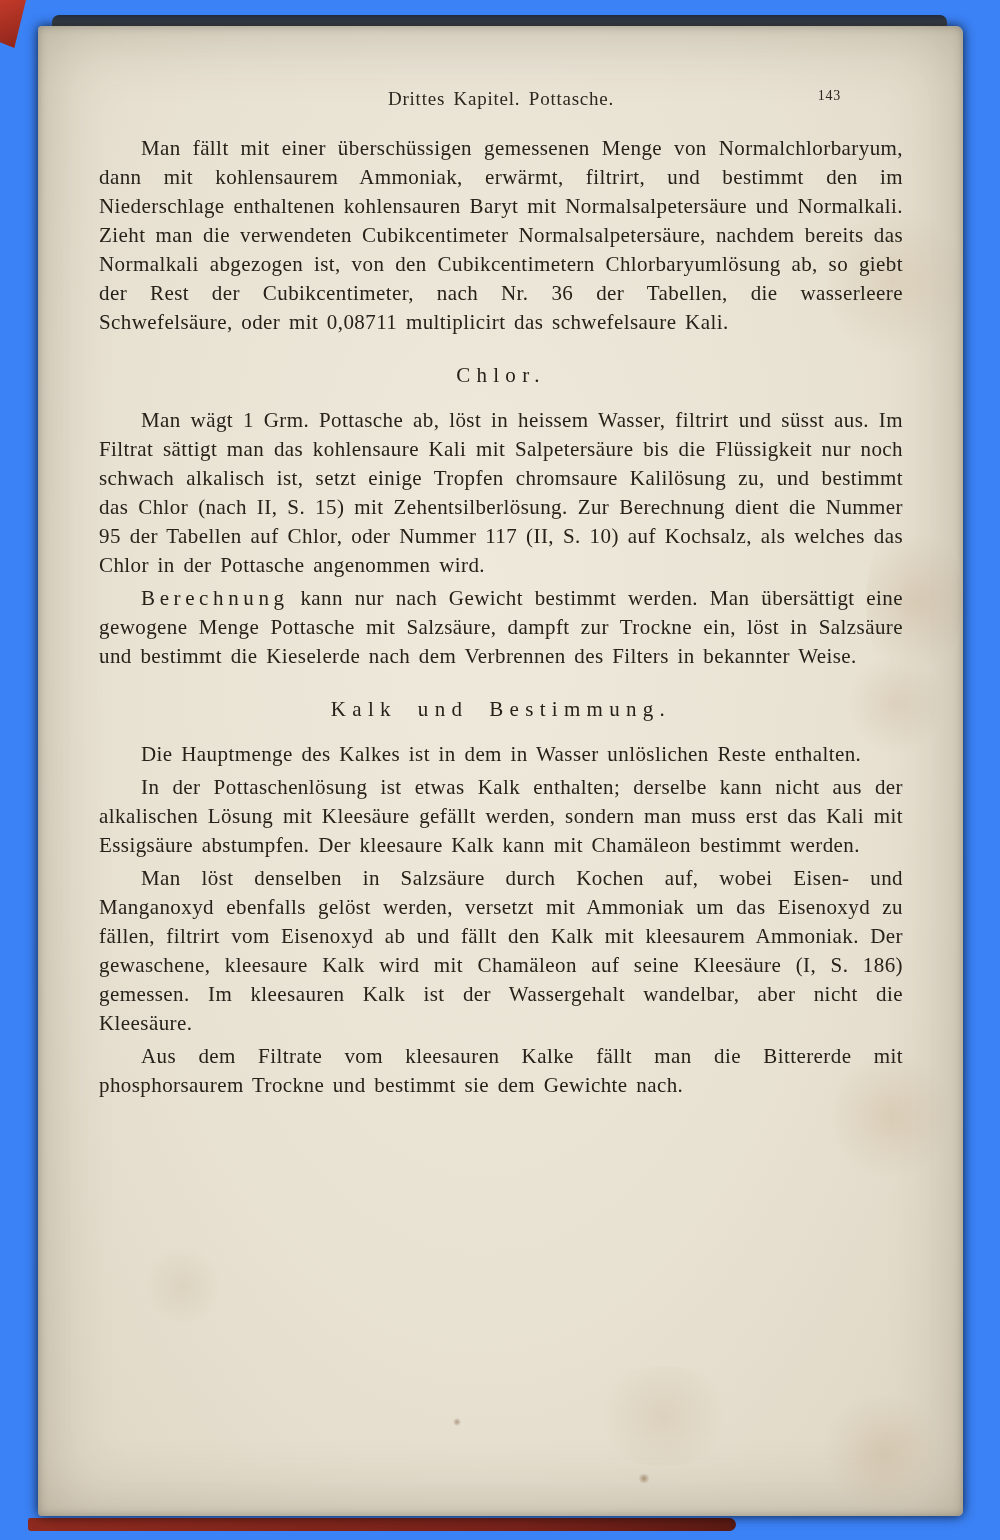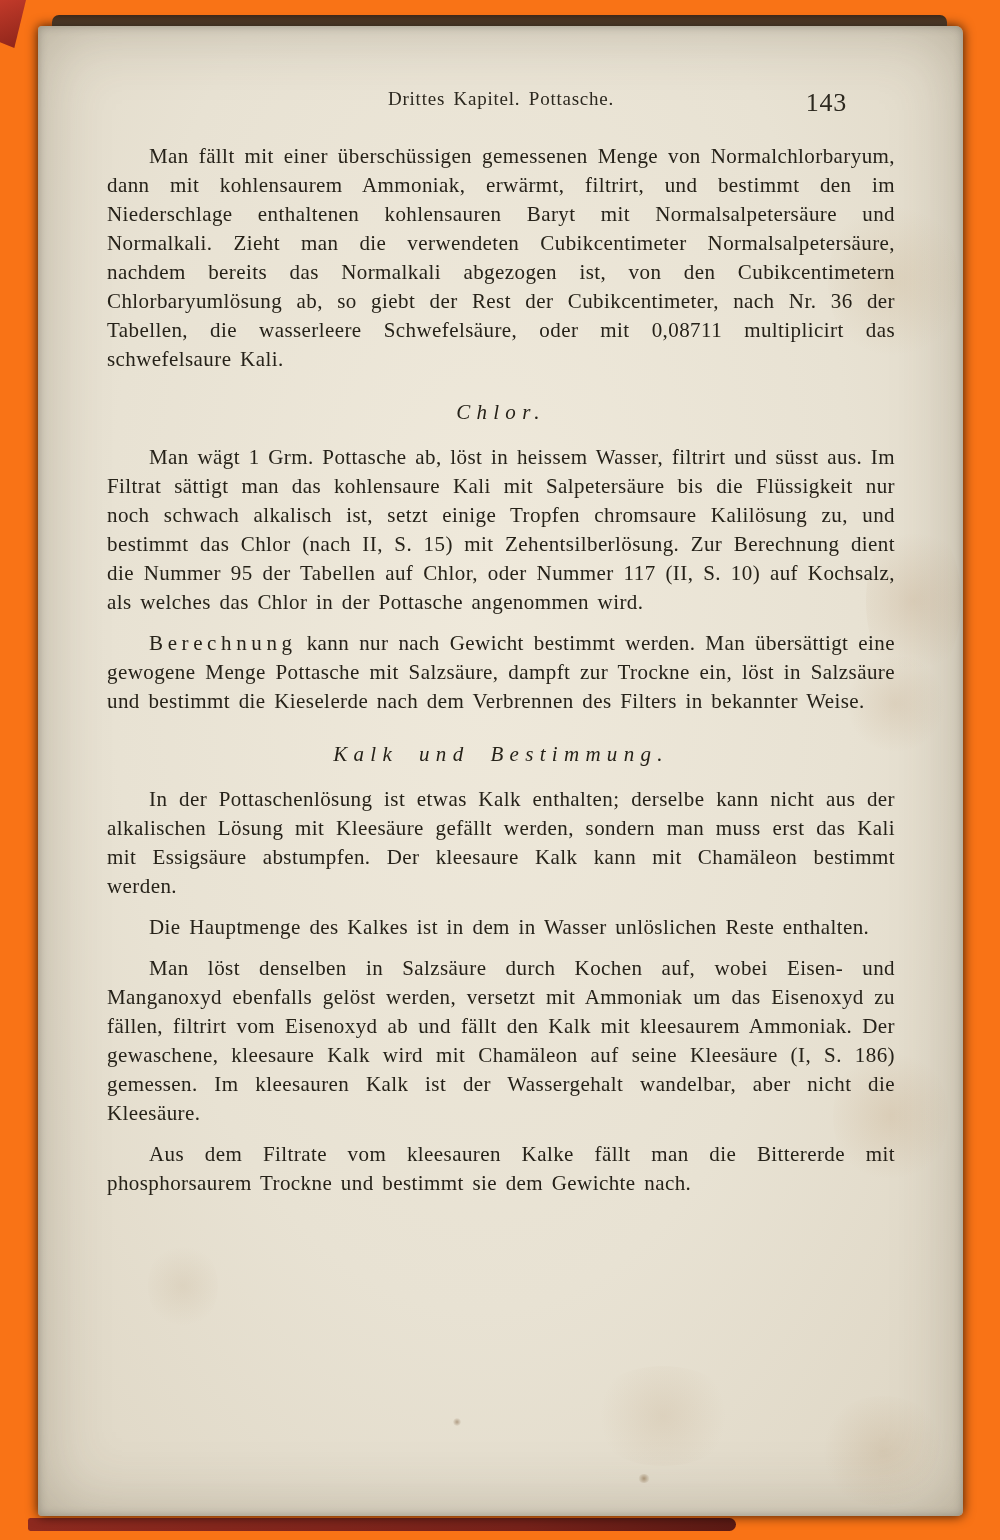--- a/index.html
+++ b/index.html
@@ -7,21 +7,21 @@
     padding: 0;
     width: 1000px;
     height: 1540px;
     overflow: hidden;
     background: #0b0b0b;
     font-family: "Liberation Serif", "DejaVu Serif", serif;
   }
   .scan {
     position: absolute;
     inset: 0;
-    background: #f97316;
+    background: #3b82f6;
   }
   .page-edge-top {
     position: absolute;
     left: 52px;
     top: 15px;
     width: 895px;
     height: 13px;
     background: linear-gradient(#1d1c1a, #565043);
     border-radius: 7px 7px 0 0;
     opacity: 0.85;
@@ -78,52 +78,51 @@
     top: 62px;
     width: 812px;
     text-align: center;
     font-size: 19px;
     color: #2c281f;
     letter-spacing: 0.04em;
     word-spacing: 3px;
   }
   .page-number {
     position: absolute;
-    right: 60px;
+    right: 66px;
     top: 0;
-    font-size: 26px;
+    font-size: 14px;
     color: #2c281f;
     text-align: center;
   }
   .page-body {
     position: absolute;
     left: 57px;
     top: 104px;
     width: 812px;
     font-size: 21px;
     line-height: 29px;
     color: #262219;
     text-align: justify;
     letter-spacing: 0.02em;
     word-spacing: 3px;
   }
   .para {
-    margin: 12px;
+    margin: 4px;
     text-indent: 42px;
   }
   .heading {
     margin: 24px 0 16px 0;
     text-align: center;
     font-weight: normal;
     font-size: 21px;
     letter-spacing: 0.30em;
     word-spacing: 0.45em;
     text-indent: 0;
     color: #262219;
-    font-style: italic;
   }
   .spaced-lead {
     letter-spacing: 0.22em;
   }
 </style>
 </head>
 <body>
 
 <div class="scan">
   <div class="page-edge-top"></div>
@@ -145,19 +144,19 @@
       <span class="head-title">Drittes Kapitel. Pottasche.</span>
       <span class="page-number">143</span>
     </header>
 
     <article class="page-body">
       <p class="para">Man fällt mit einer überschüssigen gemessenen Menge von Normalchlorbaryum, dann mit kohlensaurem Ammoniak, erwärmt, filtrirt, und bestimmt den im Niederschlage enthaltenen kohlensauren Baryt mit Normalsalpetersäure und Normalkali. Zieht man die verwendeten Cubikcentimeter Normalsalpetersäure, nachdem bereits das Normalkali abgezogen ist, von den Cubikcentimetern Chlorbaryumlösung ab, so giebt der Rest der Cubikcentimeter, nach Nr. 36 der Tabellen, die wasserleere Schwefelsäure, oder mit 0,08711 multiplicirt das schwefelsaure Kali.</p>
       <h3 class="heading">Chlor.</h3>
       <p class="para">Man wägt 1 Grm. Pottasche ab, löst in heissem Wasser, filtrirt und süsst aus. Im Filtrat sättigt man das kohlensaure Kali mit Salpetersäure bis die Flüssigkeit nur noch schwach alkalisch ist, setzt einige Tropfen chromsaure Kalilösung zu, und bestimmt das Chlor (nach II, S. 15) mit Zehentsilberlösung. Zur Berechnung dient die Nummer 95 der Tabellen auf Chlor, oder Nummer 117 (II, S. 10) auf Kochsalz, als welches das Chlor in der Pottasche angenommen wird.</p>
       <p class="para"><span class="spaced-lead">Berechnung</span><span> kann nur nach Gewicht bestimmt werden. Man übersättigt eine gewogene Menge Pottasche mit Salzsäure, dampft zur Trockne ein, löst in Salzsäure und bestimmt die Kieselerde nach dem Verbrennen des Filters in bekannter Weise.</span></p>
       <h3 class="heading">Kalk und Bestimmung.</h3>
+      <p class="para">Die Hauptmenge des Kalkes ist in dem in Wasser unlöslichen Reste enthalten.</p>
       <p class="para">In der Pottaschenlösung ist etwas Kalk enthalten; derselbe kann nicht aus der alkalischen Lösung mit Kleesäure gefällt werden, sondern man muss erst das Kali mit Essigsäure abstumpfen. Der kleesaure Kalk kann mit Chamäleon bestimmt werden.</p>
-      <p class="para">Die Hauptmenge des Kalkes ist in dem in Wasser unlöslichen Reste enthalten.</p>
       <p class="para">Man löst denselben in Salzsäure durch Kochen auf, wobei Eisen- und Manganoxyd ebenfalls gelöst werden, versetzt mit Ammoniak um das Eisenoxyd zu fällen, filtrirt vom Eisenoxyd ab und fällt den Kalk mit kleesaurem Ammoniak. Der gewaschene, kleesaure Kalk wird mit Chamäleon auf seine Kleesäure (I, S. 186) gemessen. Im kleesauren Kalk ist der Wassergehalt wandelbar, aber nicht die Kleesäure.</p>
       <p class="para">Aus dem Filtrate vom kleesauren Kalke fällt man die Bittererde mit phosphorsaurem Trockne und bestimmt sie dem Gewichte nach.</p>
     </article>
   </div>
 </div>
 
 </body></html>

